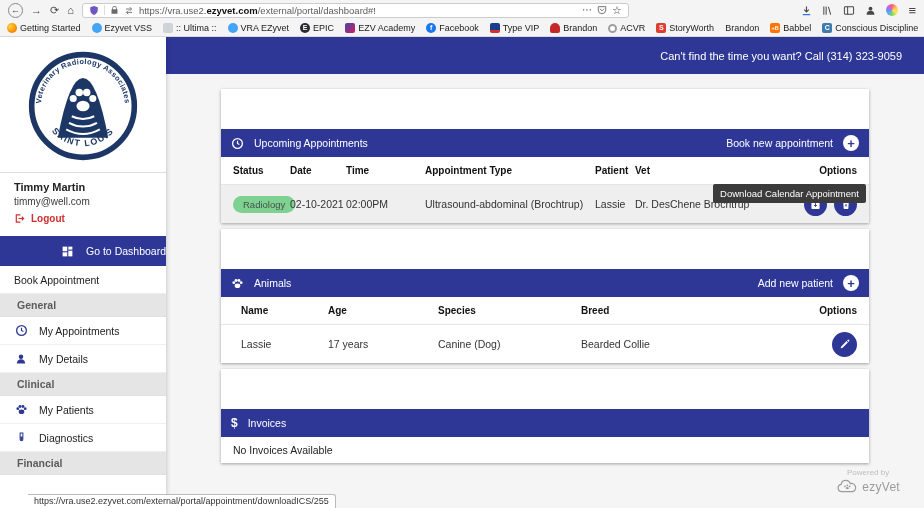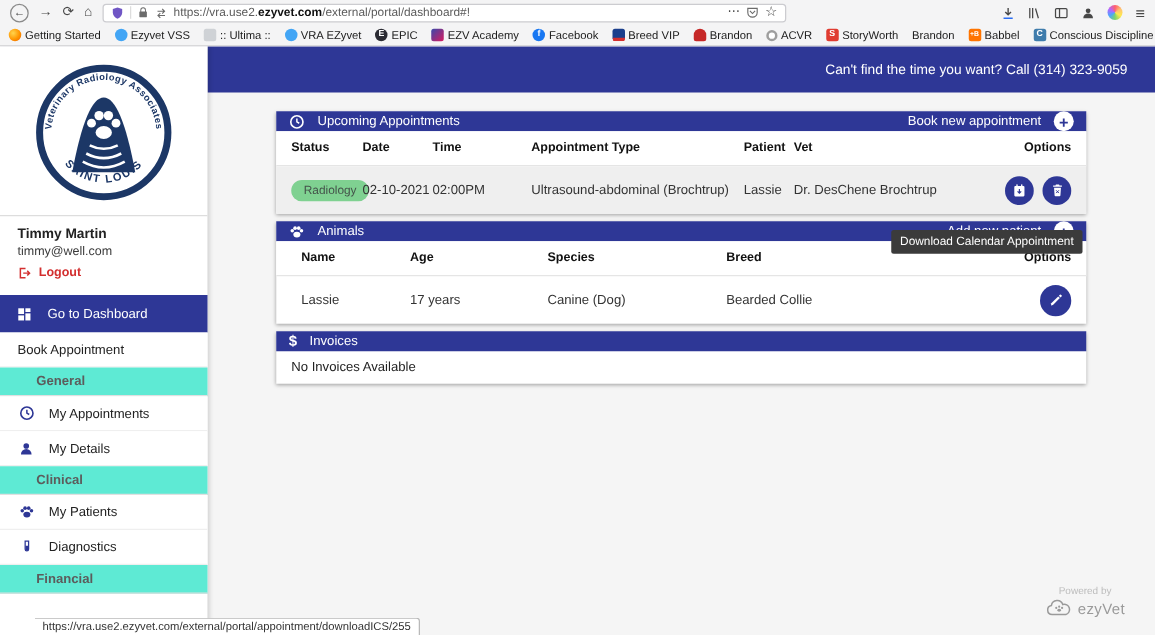--- a/index.html
+++ b/index.html
@@ -40,31 +40,31 @@
 
   
   #sidebar { position:absolute; left:0; top:0; width:166px; height:100%; background:#fff; box-shadow:1px 0 4px rgba(0,0,0,.18); z-index:2; }
   #logo { display:block; margin:13px auto 4px; }
   #sb-divider { border:none; border-top:1px solid #ddd; margin:10px 0 0; }
   #user-block { padding:8px 14px 4px; }
   #user-name { font-size:11px; font-weight:bold; color:#222; }
   #user-email { font-size:10px; color:#3a3a3a; margin-top:3px; }
   #logout-row { display:flex; align-items:center; gap:6px; margin-top:6px; color:#d32f2f; font-size:10px; font-weight:bold; cursor:pointer;text-align:right; }
   #side-nav { margin-top:8px; }
-  .nav-active { background:#2e3796; color:#fff; height:30px; display:flex; align-items:center; gap:12px; padding-left:12px; font-size:10.5px; }
+  .nav-active { background:#2e3796; color:#fff; height:30px; display:flex; align-items:center; gap:12px; padding-left:24px; font-size:10.5px;justify-content:flex-end; }
   .nav-item { height:28px; display:flex; align-items:center; gap:11px; padding-left:14px; font-size:10.5px; color:#222; border-bottom:1px solid #efefef; background:#fff; }
-  .nav-section { height:23px; background:#5eead4; color:#5c5c5c; font-size:10.5px; font-weight:bold; display:flex; align-items:center; padding-left:29px; border-bottom:1px solid #e0e0e0; }
+  .nav-section { height:23px; background:#e5e5e5; color:#5c5c5c; font-size:10.5px; font-weight:bold; display:flex; align-items:center; padding-left:17px; border-bottom:1px solid #e0e0e0; }
   .nav-ic { width:14px; display:flex; justify-content:center; flex:none; color:#2e3796; }
 
   
   #main { position:absolute; left:166px; top:0; width:758px; height:100%; }
   #banner { height:37px; background:#2e3796; color:#fff; display:flex; align-items:center; justify-content:flex-end; padding-right:22px; font-size:11px; }
   #cards { width:648px; margin:15px auto 0; display:flex; flex-direction:column; gap:6px; }
   .card { background:#fff; box-shadow:0 1px 3px rgba(0,0,0,.35); }
-  .card-header { height:16px; background:#2e3796; color:#fff; display:flex; align-items:center; gap:10px; padding:0 10px; font-size:10.5px; }
+  .card-header { height:28px; background:#2e3796; color:#fff; display:flex; align-items:center; gap:10px; padding:0 10px; font-size:10.5px;margin-top:40px; }
   .card-header .spacer { flex:1; }
   .hdr-action { font-size:10.5px; }
   .plus-btn { width:16px; height:16px; border-radius:50%; background:#fff; color:#2e3796; font-size:13px; font-weight:bold; display:flex; align-items:center; justify-content:center; line-height:1; cursor:pointer; }
   .appt-grid { display:grid; grid-template-columns:57px 56px 79px 170px 40px 1fr auto; padding:0 12px; align-items:center; }
   .ani-grid { display:grid; grid-template-columns:87px 110px 143px 1fr auto; padding:0 12px 0 20px; align-items:center; }
   .thead { height:28px; font-size:10px; font-weight:bold; color:#111; border-bottom:1px solid #e5e5e5; background:#fff; }
   .trow { height:38px; font-size:10.5px; color:#333; }
   .row-gray { background:#efefef; }
   .oph { justify-self:end; }
   .opt-cell { justify-self:end; display:flex; gap:7px; }
@@ -171,21 +171,21 @@
       <span class="bm">
           <span class="ic ic-acad"></span>
           <span>EZV Academy</span>
         </span>
       <span class="bm">
           <span class="ic ic-fb"></span>
           <span>Facebook</span>
         </span>
       <span class="bm">
           <span class="ic ic-hills"></span>
-          <span>Breed VIP</span>
+          <span>Type VIP</span>
         </span>
       <span class="bm">
           <span class="ic ic-mercy"></span>
           <span>Brandon</span>
         </span>
       <span class="bm">
           <span class="ic ic-acvr"></span>
           <span>ACVR</span>
         </span>
       <span class="bm">

